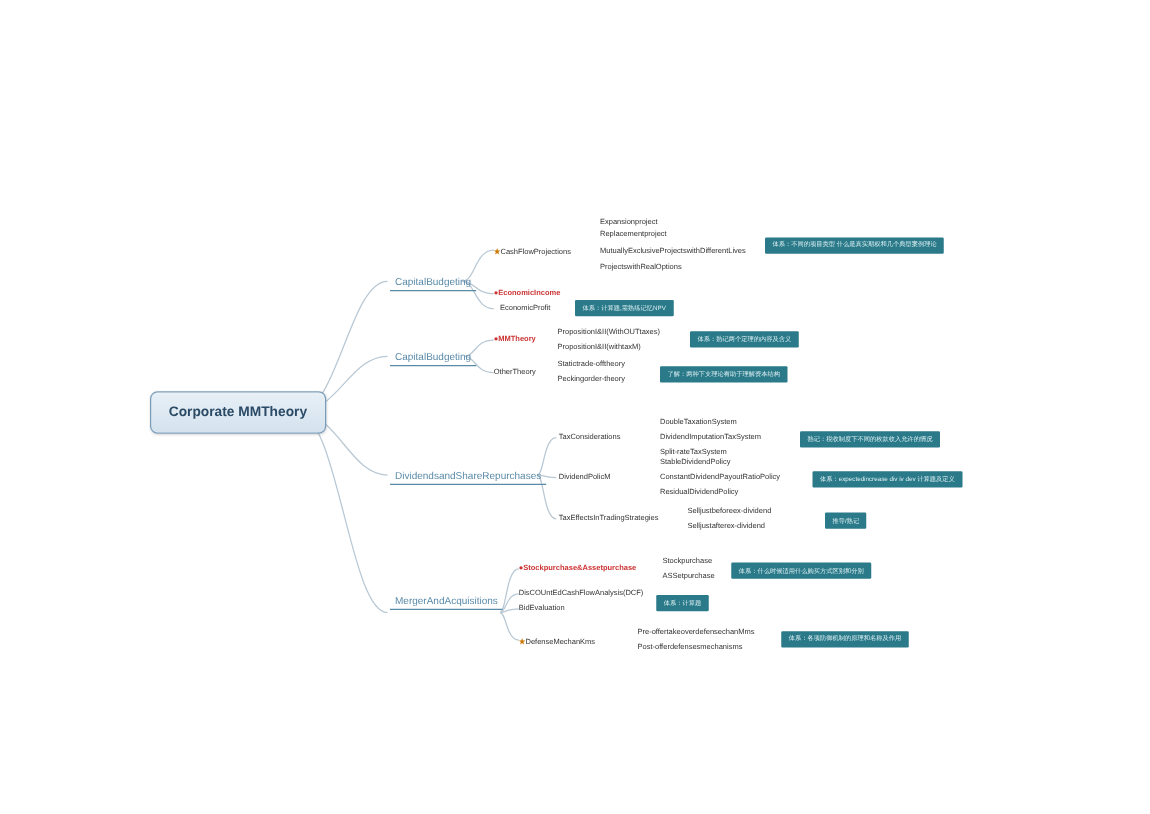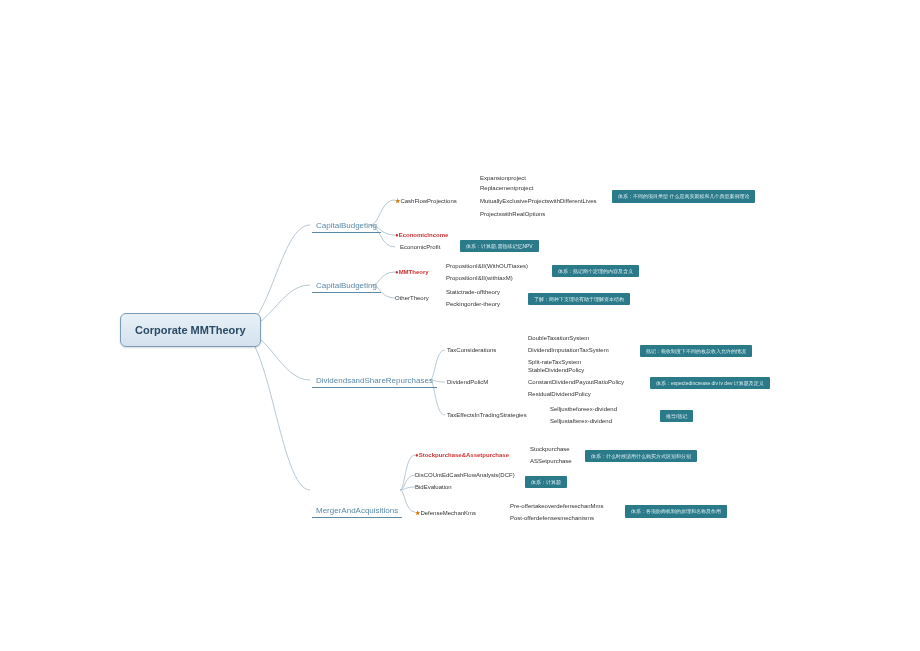--- a/index.html
+++ b/index.html
@@ -89,21 +89,21 @@
   <path d="M 400 490 C 405 490 405 475 415 475"></path>
   <path d="M 400 490 C 405 490 405 487 415 487"></path>
   <path d="M 400 490 C 405 490 405 512 415 512"></path>
 </svg>
 
 <div class="root">Corporate MMTheory</div>
 
 <div class="level1" style="left:312px;top:219px">CapitalBudgeting</div>
 <div class="level1" style="left:312px;top:279px">CapitalBudgeting</div>
 <div class="level1" style="left:312px;top:374px">DividendsandShareRepurchases</div>
-<div class="level1" style="left:312px;top:504px">MergerAndAcquisitions</div>
+<div class="level1" style="left:312px;top:474px">MergerAndAcquisitions</div>
 
 <div class="node" style="left:395px;top:197px"><span class="star">★</span><span>CashFlowProjections</span></div>
 <div class="node" style="left:480px;top:175px">Expansionproject</div>
 <div class="node" style="left:480px;top:185px">Replacementproject</div>
 <div class="node" style="left:480px;top:198px">MutuallyExclusiveProjectswithDifferentLives</div>
 <div class="node" style="left:480px;top:211px">ProjectswithRealOptions</div>
 <div class="note" style="left:612px;top:190px;line-height:1.4">体系：不同的项目类型
 什么是真实期权和几个典型案例理论</div>
 
 <div class="node red" style="left:395px;top:232px"><span>●</span><span>EconomicIncome</span></div>

